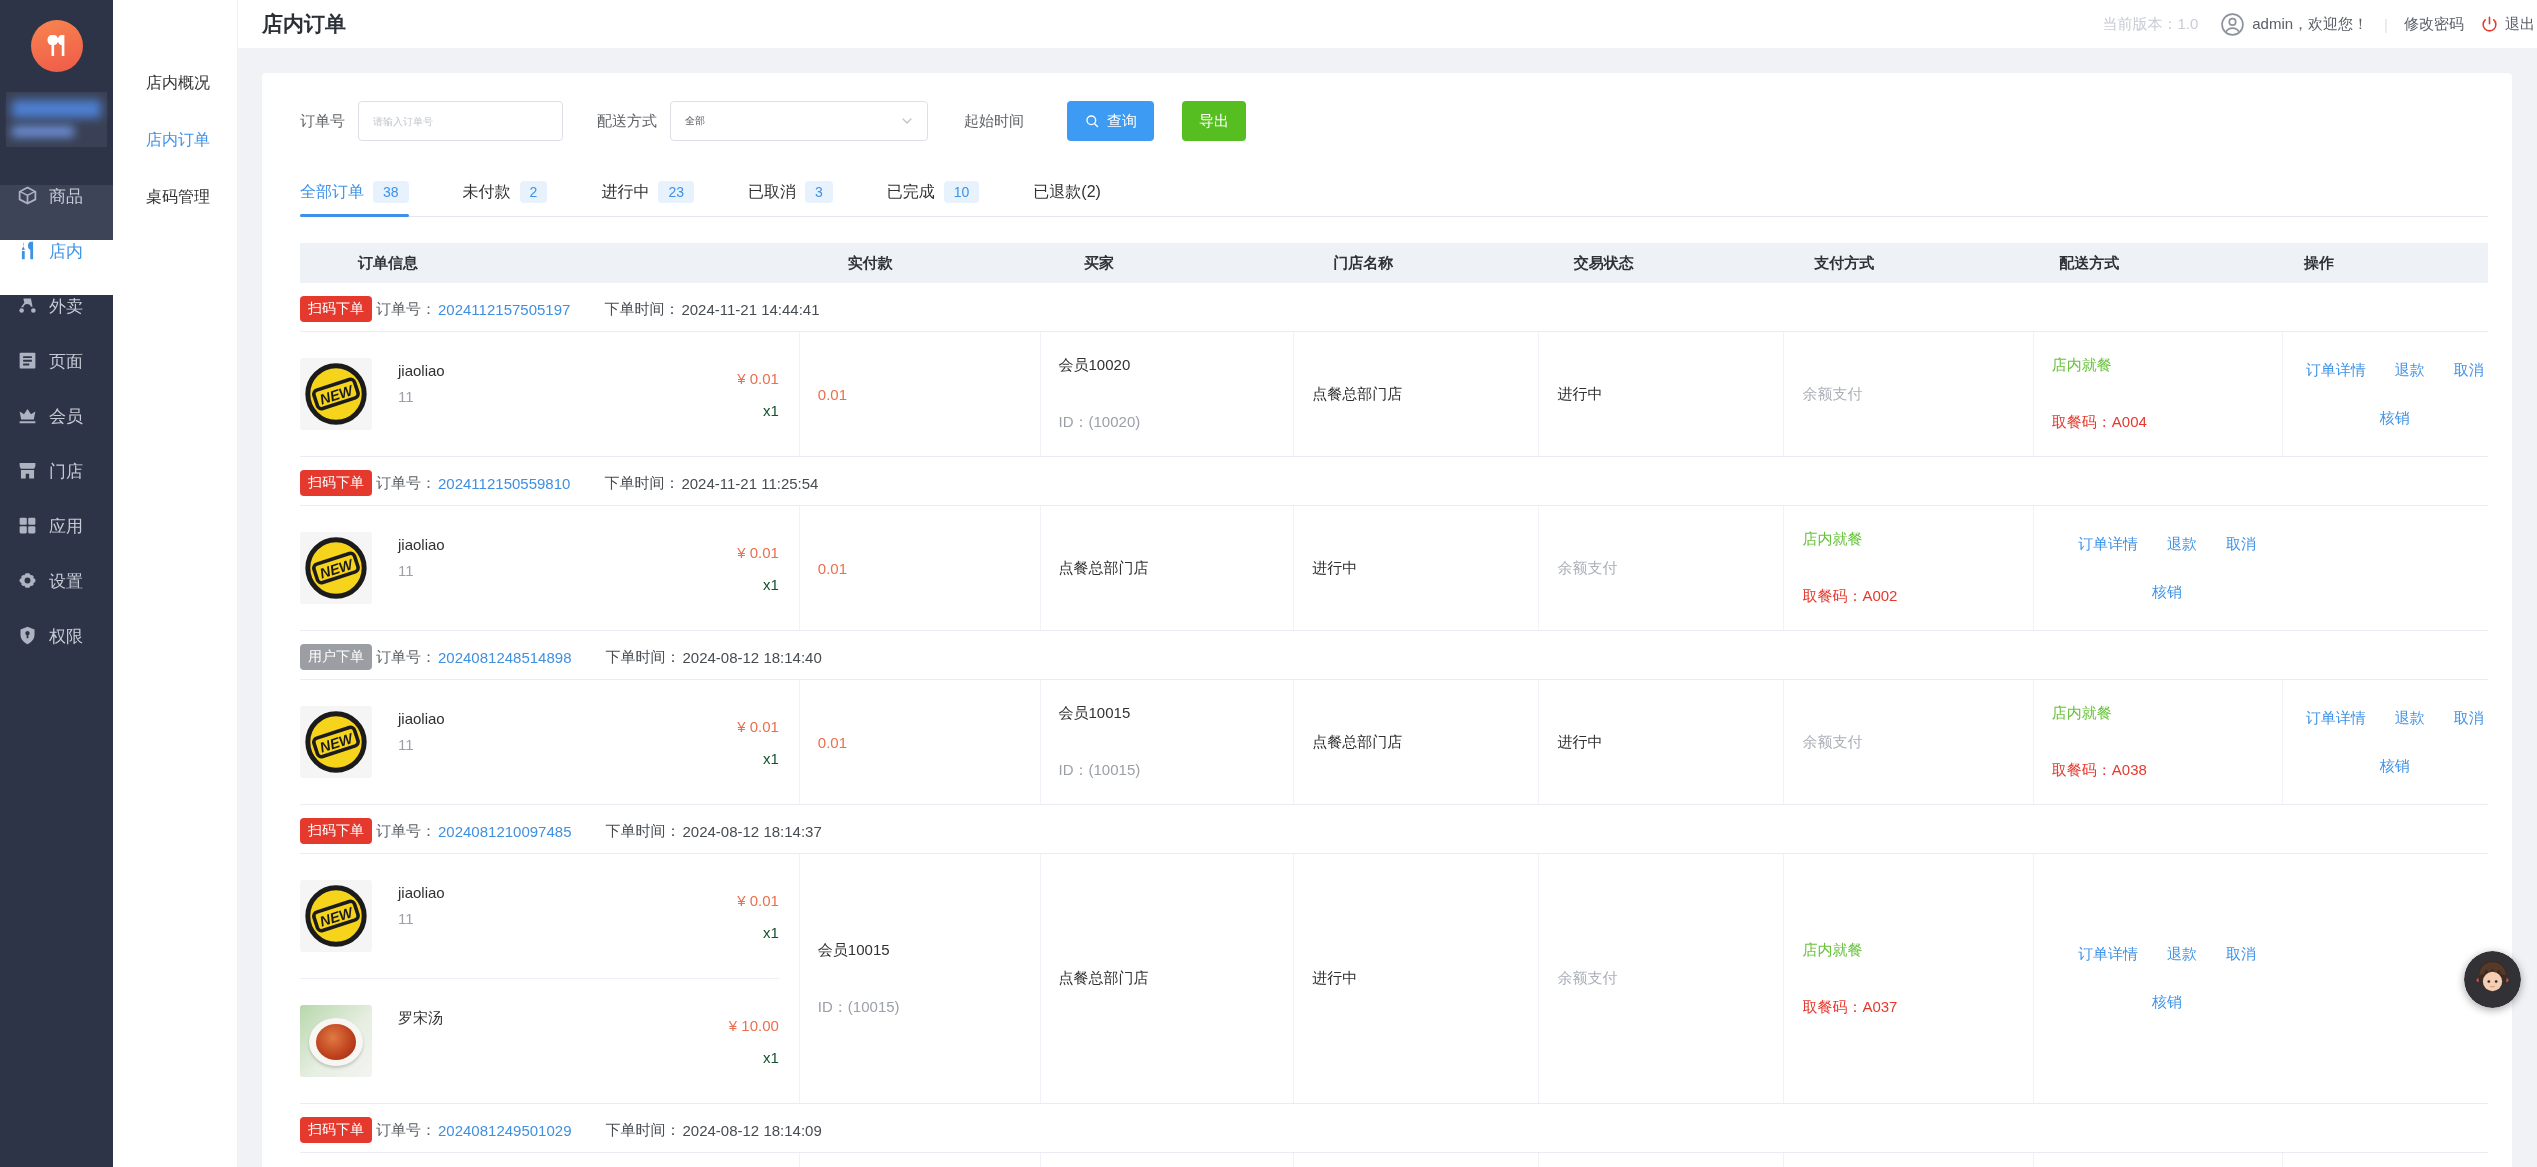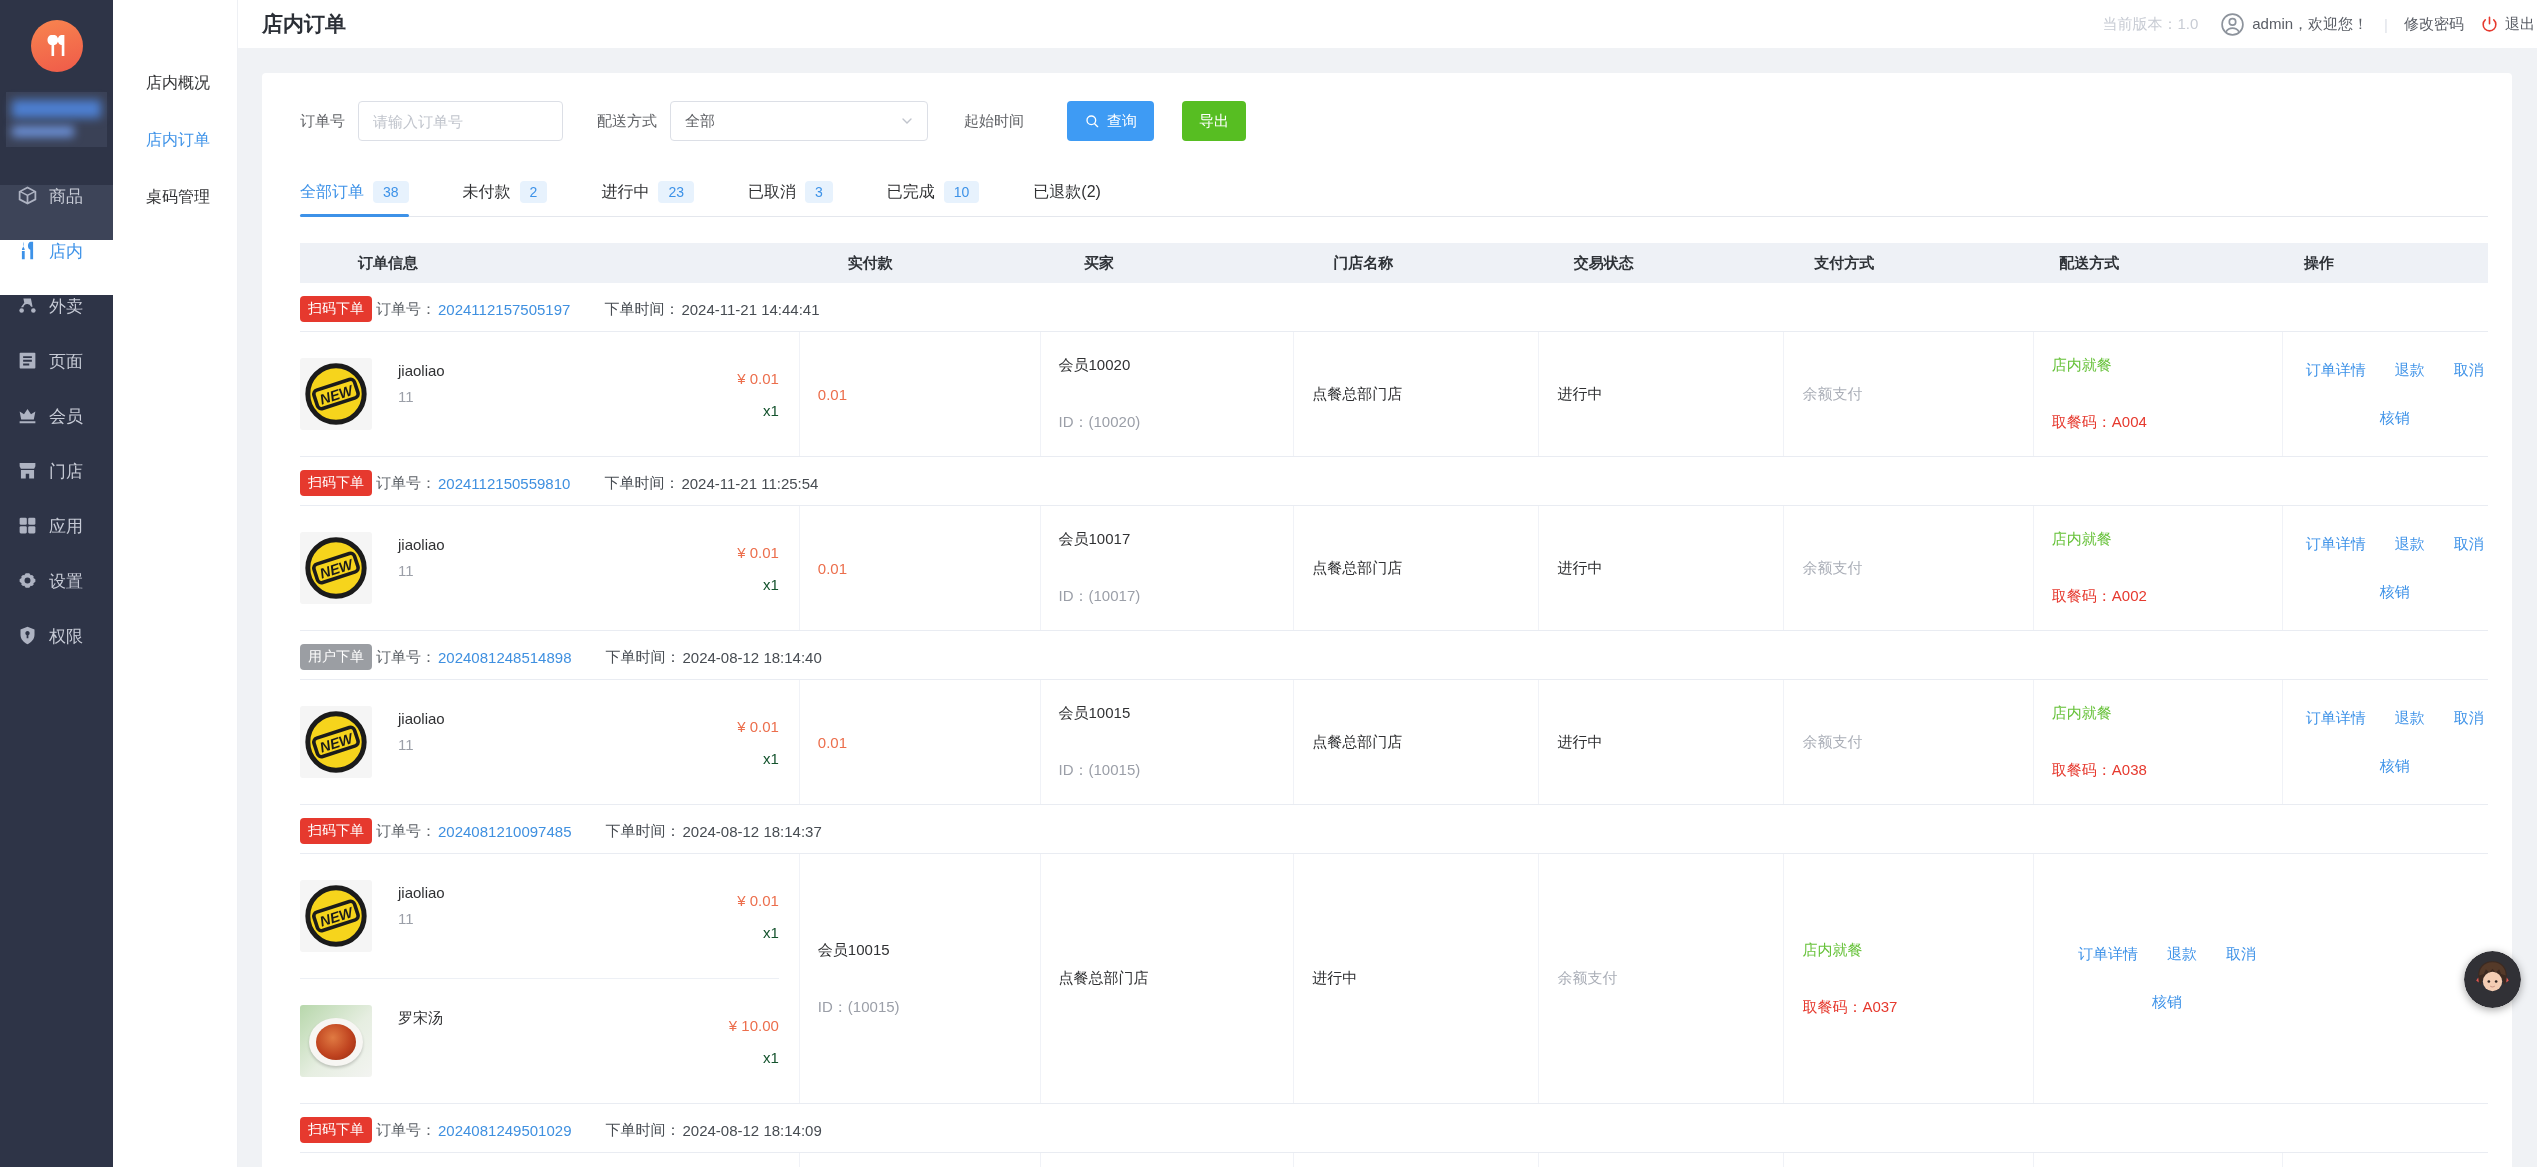--- a/index.html
+++ b/index.html
@@ -43,21 +43,21 @@
   .logout { display:flex; align-items:center; gap:6px; cursor:pointer; }
   .power-icon { width:19px; height:19px; }
   .power-icon svg{ width:100%; height:100%; }
 
   .content { flex:1; padding:25px 25px 0; overflow:hidden; }
   .card { background:#fff; border-radius:4px; min-height:1300px; padding:28px 24px 0 38px; }
 
   
   .filter-row { display:flex; align-items:center; }
   .f-label { font-size:15px; color:#606266; margin-right:13px; white-space:nowrap; }
-  .inp, .sel, .daterange { height:40px; border:1px solid #dcdfe6; border-radius:4px; background:#fff; font-size:15px; }
+  .inp, .sel, .daterange { height:40px; border:1px solid #dcdfe6; border-radius:4px; background:#fff; font-size:10px; }
   .inp { width:205px; padding:0 14px; color:#606266; outline:none; }
   .inp::placeholder { color:#c0c4cc; }
   .sel { width:258px; display:flex; align-items:center; justify-content:space-between; padding:0 12px 0 14px; color:#606266; cursor:pointer; margin-right:36px; }
   .chev { width:16px; height:16px; }
   .chev svg{width:100%;height:100%;}
   .f-gap { width:34px; }
   .daterange { width:475px; display:flex; align-items:center; padding:0 12px; color:#c0c4cc; }
   .cal-icon { width:18px; height:18px; color:#c0c4cc; margin-right:4px; }
   .cal-icon svg{width:100%;height:100%;}
   .dr-start,.dr-end { flex:1; text-align:center; }
@@ -393,24 +393,20 @@
       <div class="prod-name">jiaoliao</div>
       <div class="prod-sub">11</div>
     </div>
     <div class="prod-price">
       <div class="price">¥ 0.01</div>
       <div class="qty">x1</div>
     </div>
   </div>
                 </div>
       <div class="cell c-paid">0.01</div>
-      <div class="cell c-buyer">
-        <div class="buyer-name">会员10017</div>
-        <div class="buyer-id">ID：(10017)</div>
-      </div>
       <div class="cell c-store">点餐总部门店</div>
       <div class="cell c-status">进行中</div>
       <div class="cell c-pay">余额支付</div>
       <div class="cell c-delivery">
         <div class="delivery-type">店内就餐</div>
         <div class="pickup-code">取餐码：A002</div>
       </div>
       <div class="cell c-actions">
                   <a class="act-link">订单详情</a>
                   <a class="act-link">退款</a>

